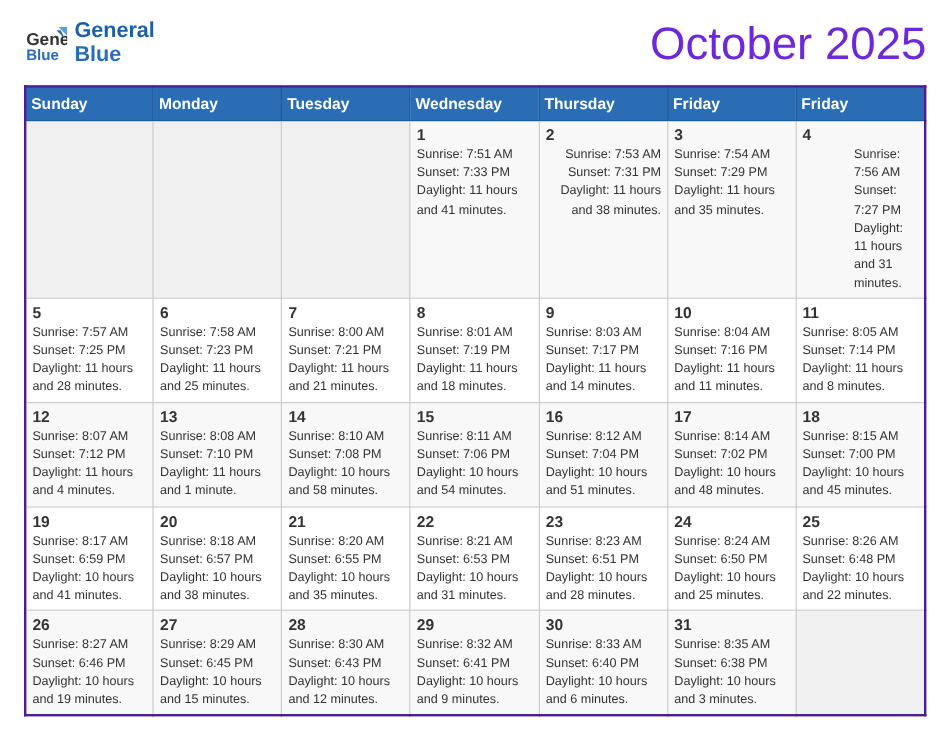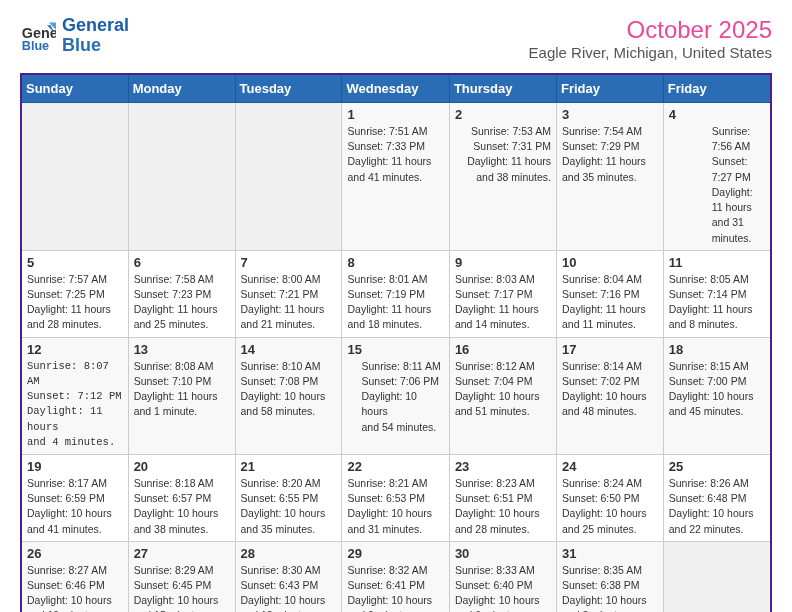--- a/index.html
+++ b/index.html
@@ -31,22 +31,22 @@
       color: #1a5fa8;
     }
     .logo-icon {
       width: 36px;
       height: 36px;
     }
     .title-block {
       text-align: right;
     }
     .month-title {
-      font-size: 24px;
-      color: #ec4899;
+      font-size: 38px;
+      color: #6d28d9;
       font-weight: normal;
     }
     .location {
       font-size: 15px;
       color: #555;
     }
     .calendar {
       width: 100%;
       border-collapse: collapse;
       border: 2px solid #4c1d95;
@@ -105,21 +105,20 @@
     </svg>
     <div>
       <div class="logo-text">
         <span>General</span><br>
         <span style="color:#2a6db5">Blue</span>
       </div>
     </div>
   </div>
   <div class="title-block">
     <div class="month-title">October 2025</div>
-    <div class="location">Eagle River, Michigan, United States</div>
   </div>
 </div>
 
 <table class="calendar">
   <thead>
     <tr>
     <th>Sunday</th>
         <th>Monday</th>
         <th>Tuesday</th>
         <th>Wednesday</th>
@@ -209,42 +208,42 @@
           <span class="day-num">11</span>
           <div class="day-info" style="white-space: pre-line;">Sunrise: 8:05 AM
 Sunset: 7:14 PM
 Daylight: 11 hours
 and 8 minutes.</div>
         </td>
       </tr>
       <tr>
         <td>
           <span class="day-num">12</span>
-          <div class="day-info" style="white-space: pre-line; font-family: Liberation Mono, monospace;">Sunrise: 8:07 AM
+          <div class="day-info" style="white-space: pre-line;">Sunrise: 8:07 AM
 Sunset: 7:12 PM
 Daylight: 11 hours
 and 4 minutes.</div>
         </td>
         <td>
           <span class="day-num">13</span>
           <div class="day-info" style="white-space: pre-line;">Sunrise: 8:08 AM
 Sunset: 7:10 PM
 Daylight: 11 hours
 and 1 minute.</div>
         </td>
         <td>
           <span class="day-num">14</span>
           <div class="day-info" style="white-space: pre-line;">Sunrise: 8:10 AM
 Sunset: 7:08 PM
 Daylight: 10 hours
 and 58 minutes.</div>
         </td>
         <td>
           <span class="day-num">15</span>
-          <div class="day-info" style="white-space: pre-line; margin-left: 14px;">Sunrise: 8:11 AM
+          <div class="day-info" style="white-space: pre-line;">Sunrise: 8:11 AM
 Sunset: 7:06 PM
 Daylight: 10 hours
 and 54 minutes.</div>
         </td>
         <td>
           <span class="day-num">16</span>
           <div class="day-info" style="white-space: pre-line;">Sunrise: 8:12 AM
 Sunset: 7:04 PM
 Daylight: 10 hours
 and 51 minutes.</div>

